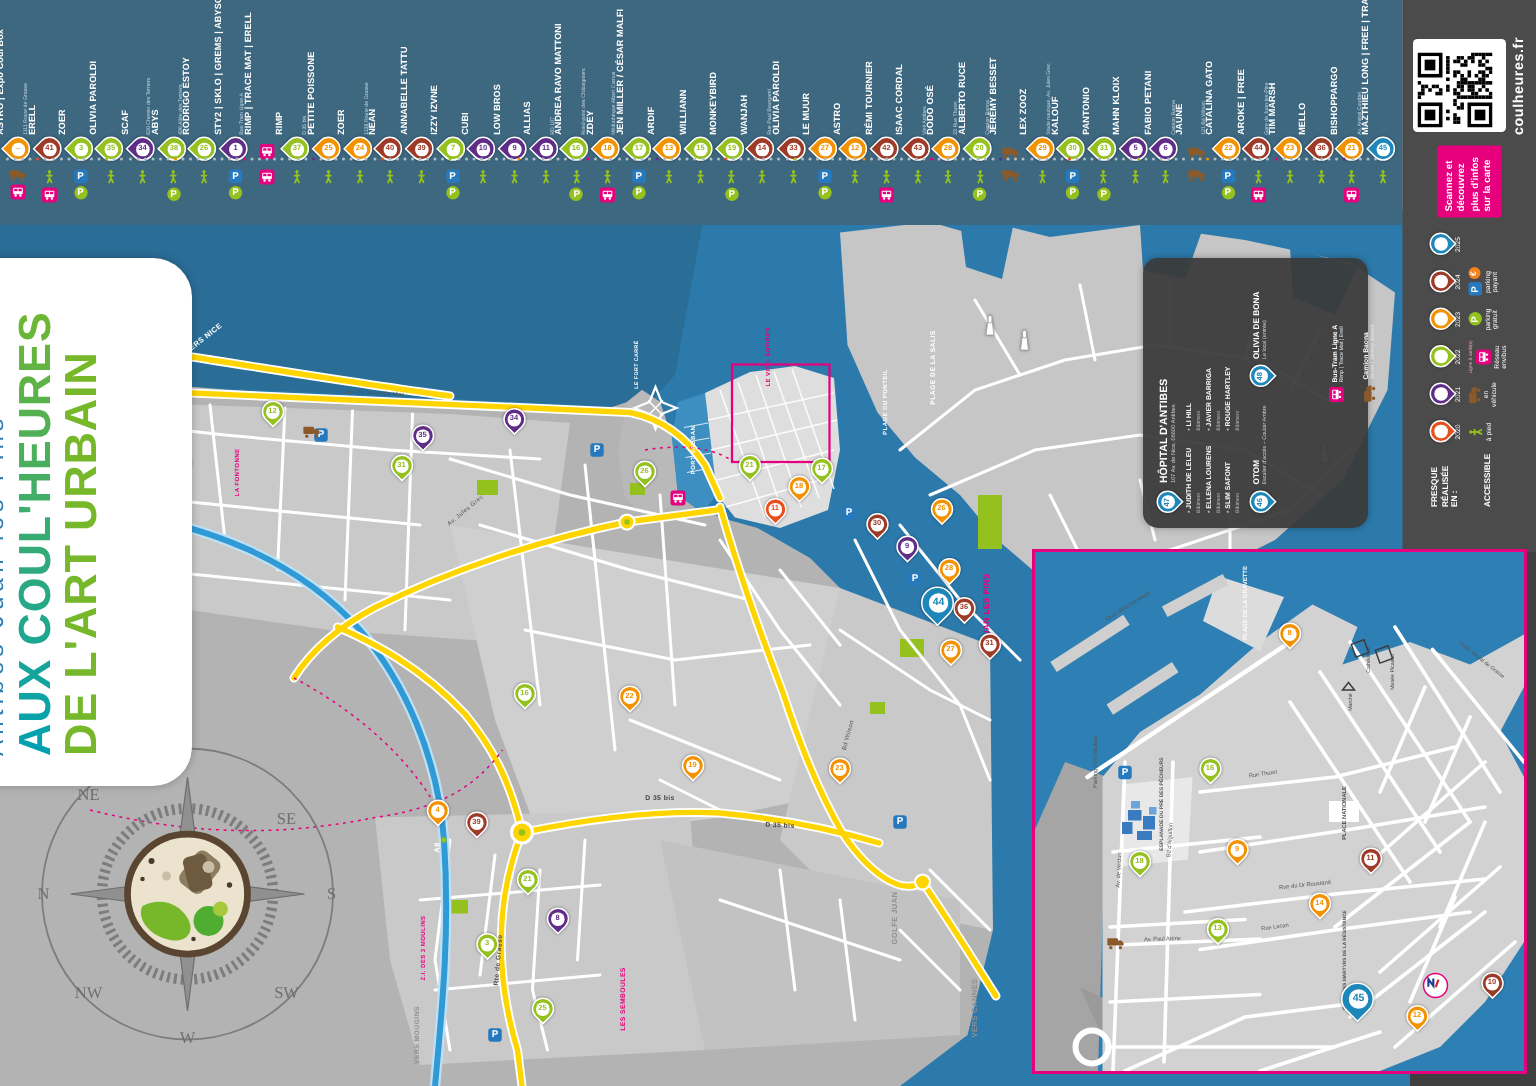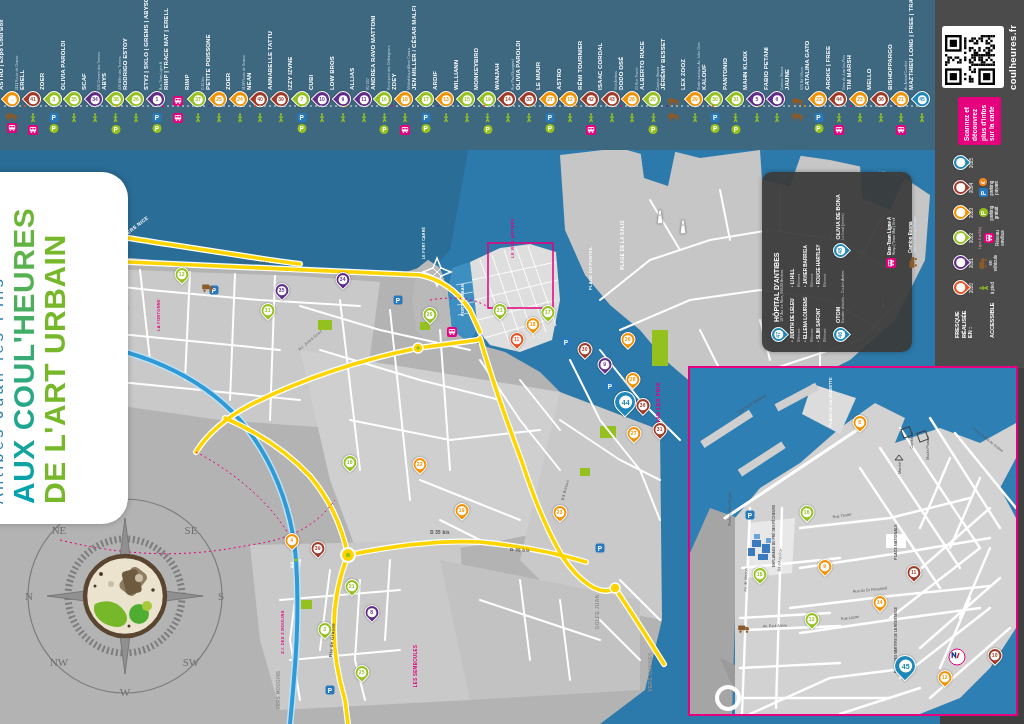--- a/index.html
+++ b/index.html
@@ -247,21 +247,21 @@
       <circle cx="14" cy="18" r="10" fill="#4fae32"></circle>
       <circle cx="22" cy="10" r="5" fill="#a8c83c"></circle>
       <circle cx="-24" cy="-22" r="2" fill="#4a3a26"></circle>
         <circle cx="-30" cy="-10" r="1.5" fill="#4a3a26"></circle>
       <circle cx="28" cy="-6" r="1.8" fill="#4a3a26"></circle>
         <circle cx="4" cy="30" r="1.5" fill="#4a3a26"></circle>
     </g>
   </svg>
   <div id="cpts">
       <div class="cpt" style="left: 106px; top: 14px;">E</div>
-      <div class="cpt" style="left: 172px; top: 44px;">SE</div>
+      <div class="cpt" style="left: 172px; top: 60px;">SE</div>
       <div class="cpt" style="left: 202px; top: 110px;">S</div>
       <div class="cpt" style="left: 172px; top: 176px;">SW</div>
       <div class="cpt" style="left: 106px; top: 206px;">W</div>
       <div class="cpt" style="left: 40px; top: 176px;">NW</div>
       <div class="cpt" style="left: 10px; top: 110px;">N</div>
       <div class="cpt" style="left: 40px; top: 44px;">NE</div>
     </div>
 </div>
 
 <div id="map-labels">

